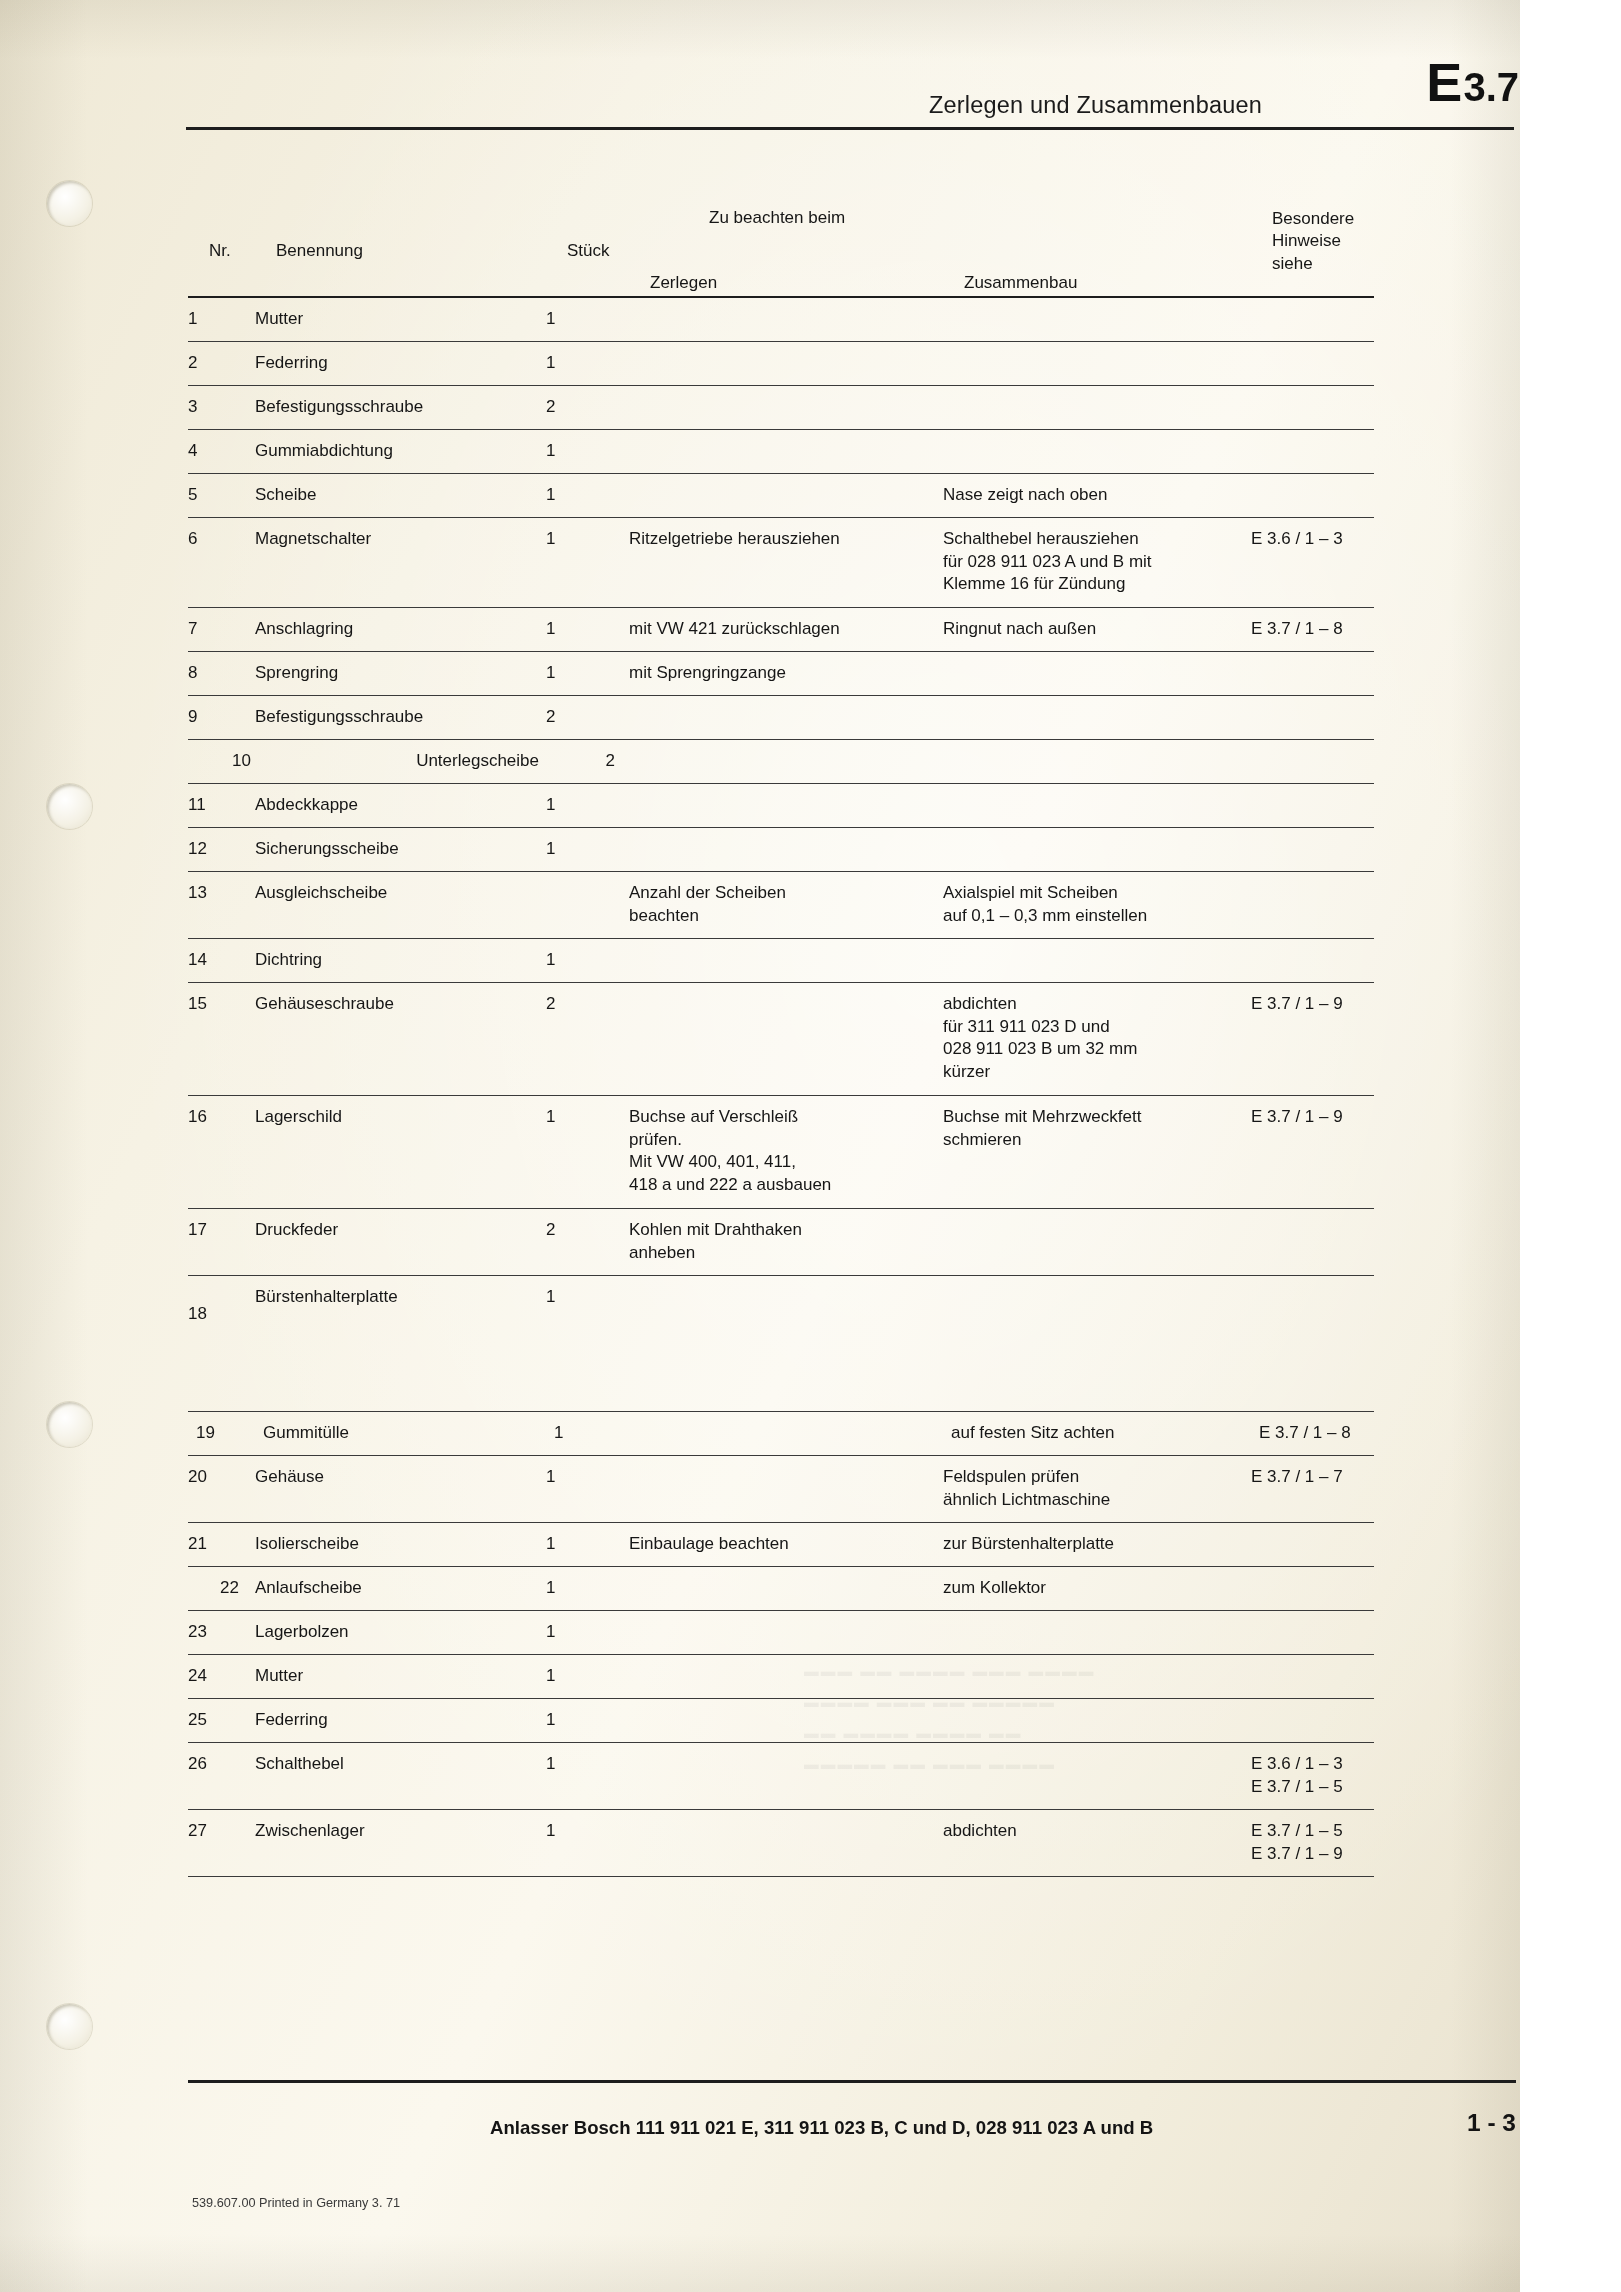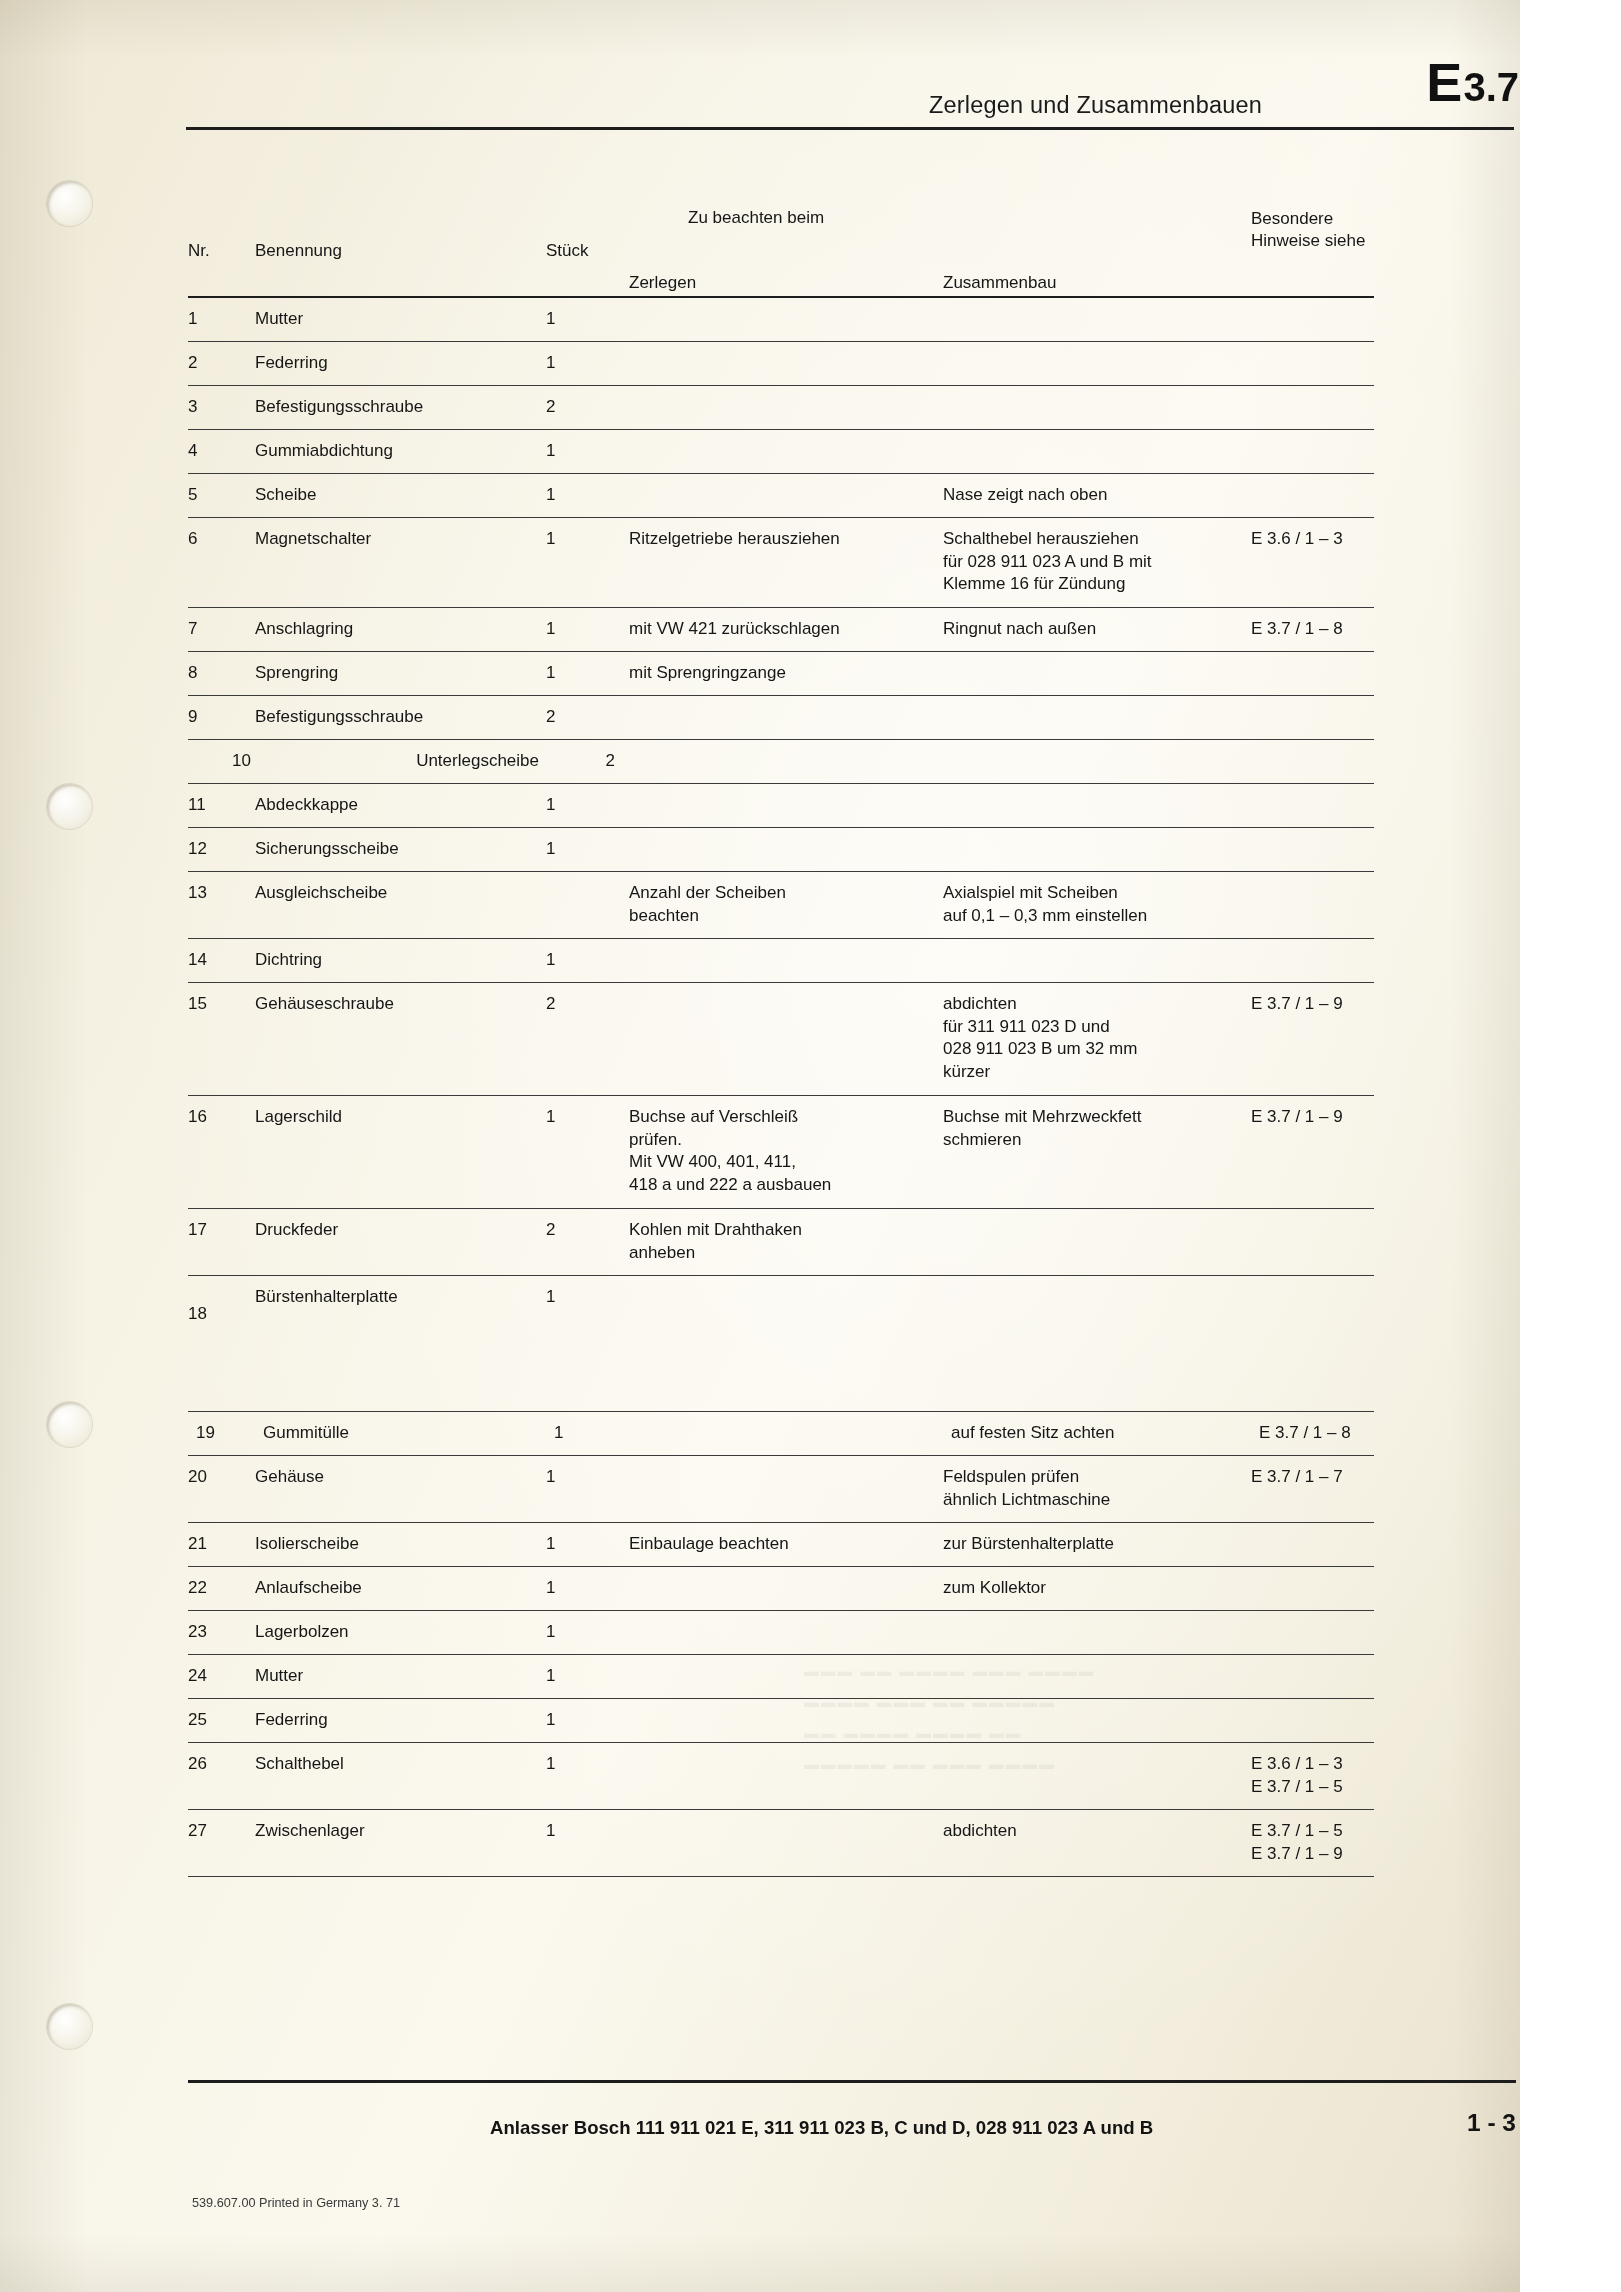--- a/index.html
+++ b/index.html
@@ -98,20 +98,21 @@
     position: absolute;
     left: 188px;
     top: 206px;
     width: 1186px;
     font-size: 17px;
     color: #161616;
   }
   .thead {
     position: relative;
     height: 90px;
+    margin-left: 21px;
   }
   .th-zub {
     position: absolute;
     left: 500px;
     top: 2px;
     font-size: 17px;
   }
   .th-nr   { position: absolute; left: 0px;   top: 35px; }
   .th-ben  { position: absolute; left: 67px;  top: 35px; }
   .th-st   { position: absolute; left: 358px; top: 35px; }
@@ -427,21 +428,21 @@
           <div class="row" style="height: 43px;">
             <div class="cell c-nr" style="top: 9.8px;">21</div>
             <div class="cell c-ben" style="top: 9.8px;">Isolierscheibe</div>
             <div class="cell c-st" style="top: 9.8px;">1</div>
             <div class="cell c-zer" style="top: 9.8px;">Einbaulage beachten</div>
             <div class="cell c-zus" style="top: 9.8px;">zur Bürstenhalterplatte</div>
             <div class="cell c-bes" style="top: 9.8px;"></div>
           </div>
           <div class="hline thin"></div>
           <div class="row" style="height: 43px;">
-            <div class="cell c-nr" style="top: 9.8px;">22</div>
+            <div class="cell c-nr" style="top: 9.8px; margin-left: 32px;">22</div>
             <div class="cell c-ben" style="top: 9.8px;">Anlaufscheibe</div>
             <div class="cell c-st" style="top: 9.8px;">1</div>
             <div class="cell c-zer" style="top: 9.8px;"></div>
             <div class="cell c-zus" style="top: 9.8px;">zum Kollektor</div>
             <div class="cell c-bes" style="top: 9.8px;"></div>
           </div>
           <div class="hline thin"></div>
           <div class="row" style="height: 43px;">
             <div class="cell c-nr" style="top: 9.8px;">23</div>
             <div class="cell c-ben" style="top: 9.8px;">Lagerbolzen</div>

